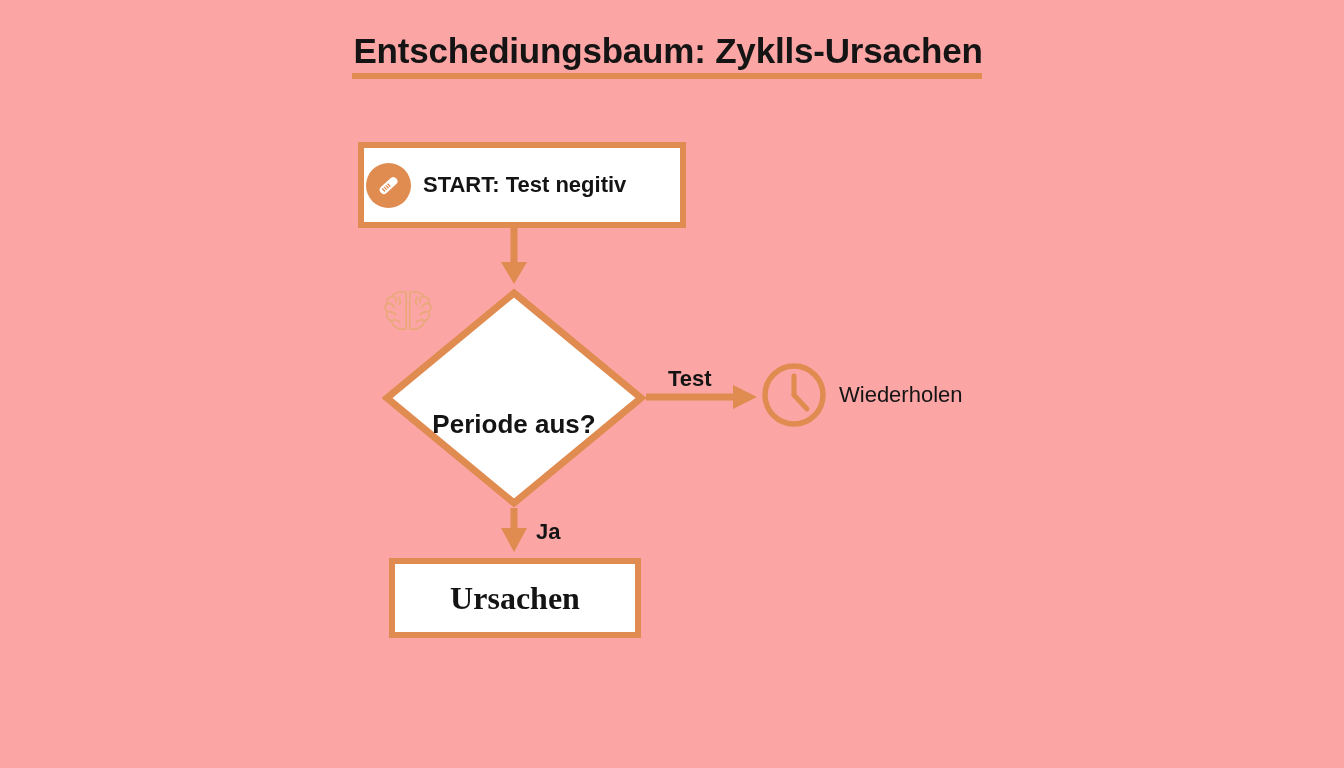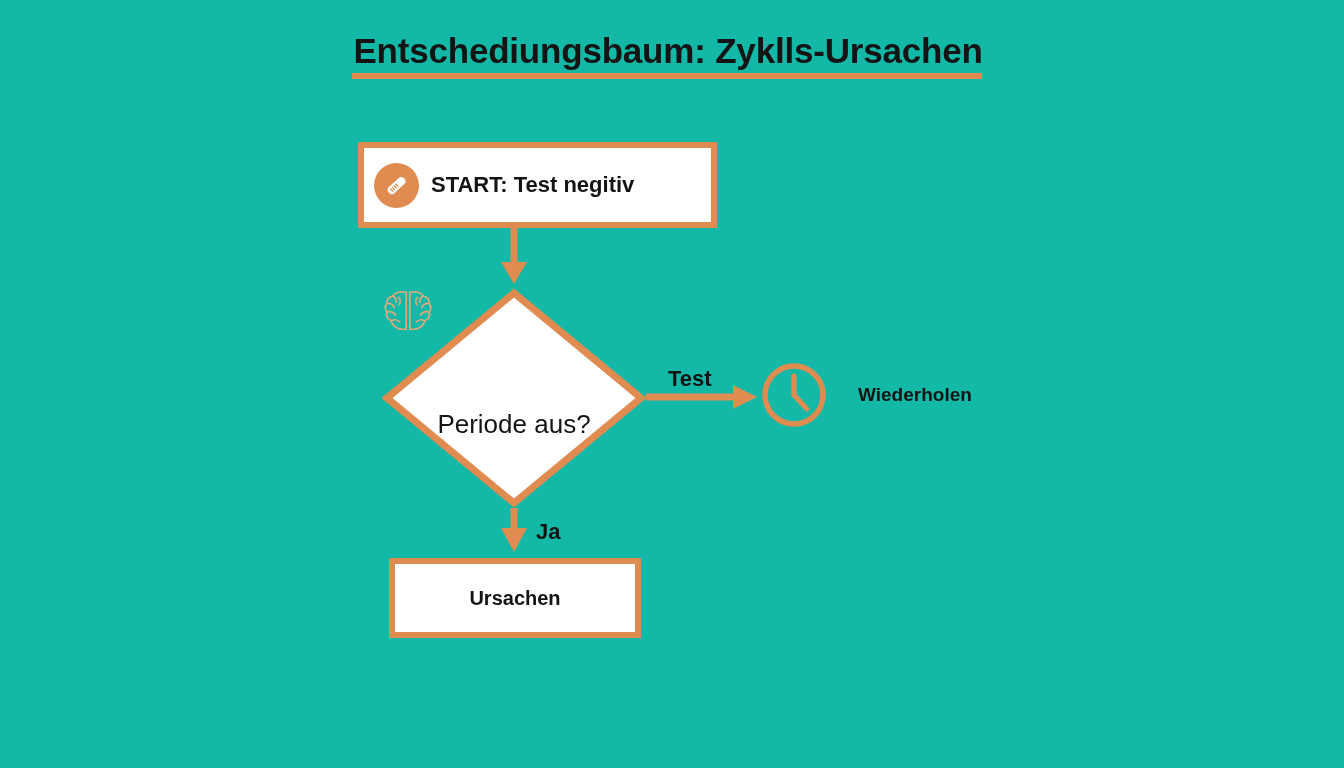--- a/index.html
+++ b/index.html
@@ -11,21 +11,21 @@
     width: 1344px;
     height: 768px;
     background: #fdfdfc;
     font-family: "Liberation Sans", sans-serif;
     overflow: hidden;
   }
   #canvas {
     position: relative;
     width: 1344px;
     height: 768px;
-    background: #14b8a6;
+    background: #fca5a5;
   }
 
   
   #title-wrap {
     position: absolute;
     left: 352px;
     top: 30px;
     width: 632px;
     text-align: center;
   }
@@ -50,44 +50,45 @@
     box-sizing: border-box;
     border: 6px solid #e08b50;
     background: #ffffff;
     display: flex;
     align-items: center;
   }
 
   #start-node {
     left: 358px;
     top: 142px;
-    width: 359px;
+    width: 328px;
     height: 86px;
-    padding-left: 10px;
+    padding-left: 2px;
   }
   #start-label {
     font-size: 22px;
     font-weight: bold;
     color: #141414;
     margin-left: 12px;
     white-space: nowrap;
   }
 
   #result-node {
     left: 389px;
     top: 558px;
     width: 252px;
     height: 80px;
     justify-content: center;
   }
   #result-label {
-    font-size: 20px;
-    font-weight: bold;
-    color: #141414;
-    white-space: nowrap;
+    font-size: 32px;
+    font-weight: bold;
+    color: #141414;
+    white-space: nowrap;
+    font-family: Liberation Serif, serif;
   }
 
   
   .test-icon {
     width: 45px;
     height: 45px;
     flex: 0 0 45px;
     border-radius: 50%;
     background: #e08b50;
     position: relative;
@@ -118,21 +119,21 @@
     align-items: center;
     justify-content: center;
   }
   #brain-icon {
     width: 52px;
     height: 46px;
     margin-bottom: 6px;
   }
   #decision-label {
     font-size: 26px;
-    font-weight: normal;
+    font-weight: bold;
     color: #141414;
     white-space: nowrap;
   }
 
   
   #connectors {
     position: absolute;
     left: 0;
     top: 0;
     width: 1344px;
@@ -158,24 +159,24 @@
     top: 361px;
     display: flex;
     align-items: center;
   }
   #clock-icon {
     width: 68px;
     height: 68px;
     flex: 0 0 68px;
   }
   #repeat-label {
-    font-size: 19px;
-    font-weight: bold;
-    color: #141414;
-    margin-left: 30px;
+    font-size: 22px;
+    font-weight: normal;
+    color: #141414;
+    margin-left: 11px;
     white-space: nowrap;
   }
 </style>
 </head>
 <body>
 
 <div id="canvas">
 
   <div id="title-wrap">
     <div id="page-title">Entschediungsbaum: Zyklls-Ursachen</div>

